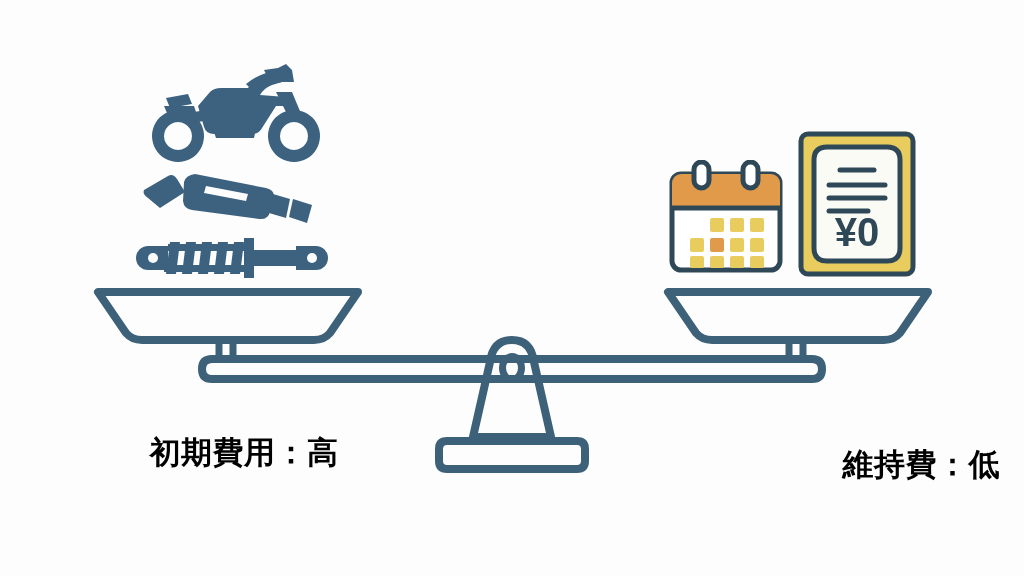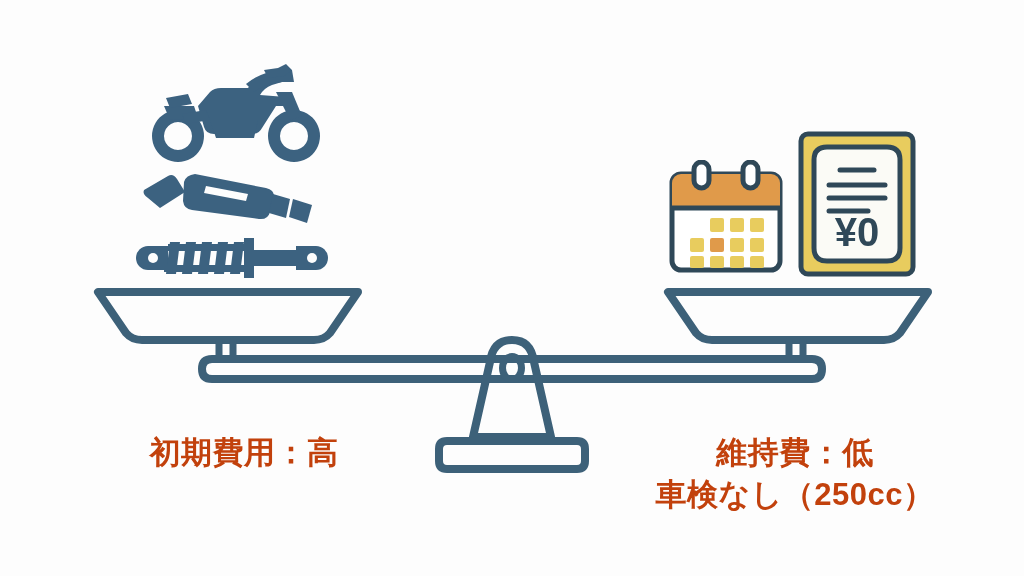--- a/index.html
+++ b/index.html
@@ -61,33 +61,33 @@
 
   #icon-calendar   { left: 0px;   top: 30px; width: 120px; height: 116px; }
   #icon-certificate{ left: 130px; top: 0px;  width: 122px; height: 148px; }
 
   .icon-slot svg { display: block; width: 100%; height: 100%; }
 
   
   .caption {
     position: absolute;
     text-align: center;
-    color: #c2410c;
+    color: #000000;
     font-weight: 700;
     font-size: 31px;
     line-height: 1.36;
     letter-spacing: 0.5px;
     white-space: nowrap;
   }
   .caption .cap-line {
     display: block;
   }
 
   #caption-left  { left: 44px;  top: 432px; width: 400px; }
-  #caption-right { left: 590px; top: 432px; width: 410px; }
+  #caption-right { left: 590px; top: 444px; width: 410px; text-align: right; }
 </style>
 </head>
 <body>
 
 <div id="stage">
 
   <svg id="scale-svg" viewBox="0 0 1024 576">
     <g fill="none" stroke="#3d6179" stroke-width="8" stroke-linecap="round" stroke-linejoin="round">
 
       <path d="M 98 292 L 358 292 L 330 333 Q 324 340 314 340 L 142 340 Q 132 340 126 333 Z"></path>
@@ -237,16 +237,15 @@
       </svg>
     </div>
   </div>
 
   <div id="caption-left" class="caption">
     <span class="cap-line">初期費用：高</span>
   </div>
 
   <div id="caption-right" class="caption">
     <span class="cap-line">維持費：低</span>
-    <span class="cap-line">車検なし（250cc）</span>
   </div>
 
 </div>
 
 </body></html>

